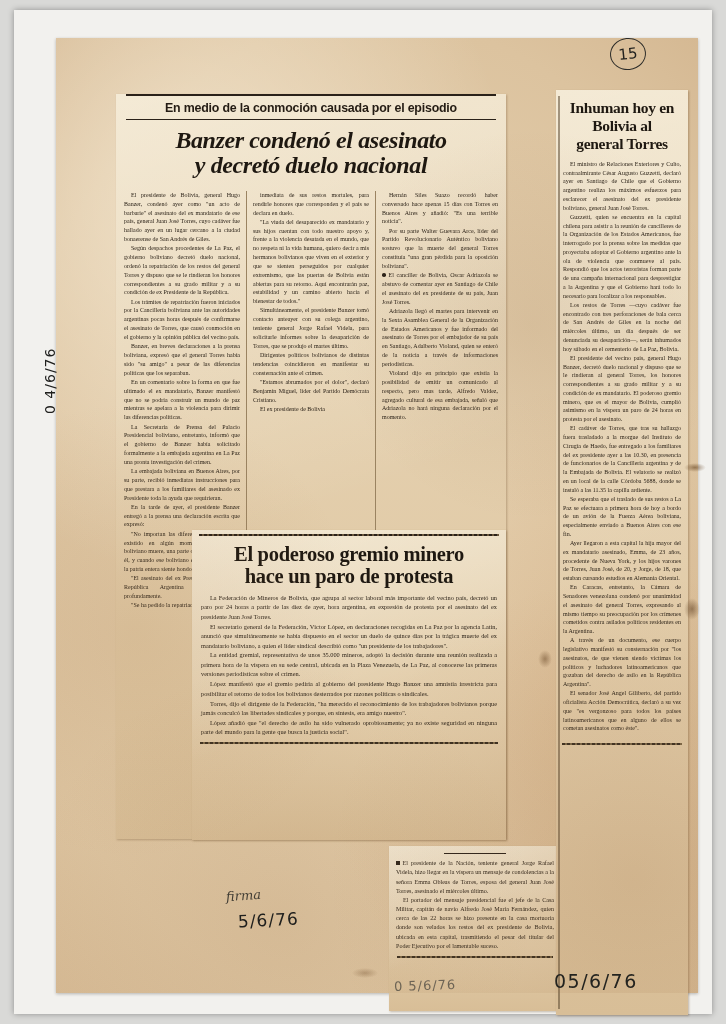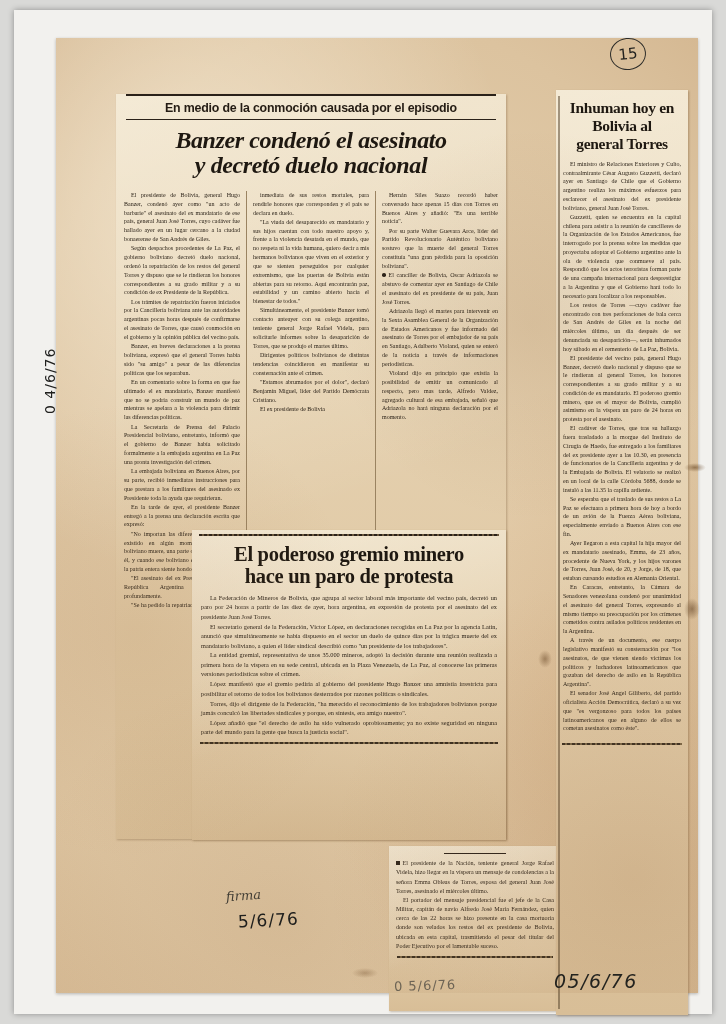--- a/index.html
+++ b/index.html
@@ -253,21 +253,20 @@
     font-size: 13px;
     letter-spacing: 1px;
     color: #6d6455;
     transform: rotate(-2deg);
   }
   #date-bottom-large {
     left: 540px; top: 960px;
     font-size: 19px;
     letter-spacing: 1.5px;
     color: #23231f;
-    font-style: italic;
   }
   
   .stain {
     position: absolute;
     border-radius: 50%;
     pointer-events: none;
   }
   #stain1 { left: 628px; top: 425px; width: 22px; height: 9px;
             background: radial-gradient(ellipse, rgba(90,55,20,0.55), rgba(120,80,35,0) 70%); }
   #stain2 { left: 628px; top: 560px; width: 16px; height: 22px;

